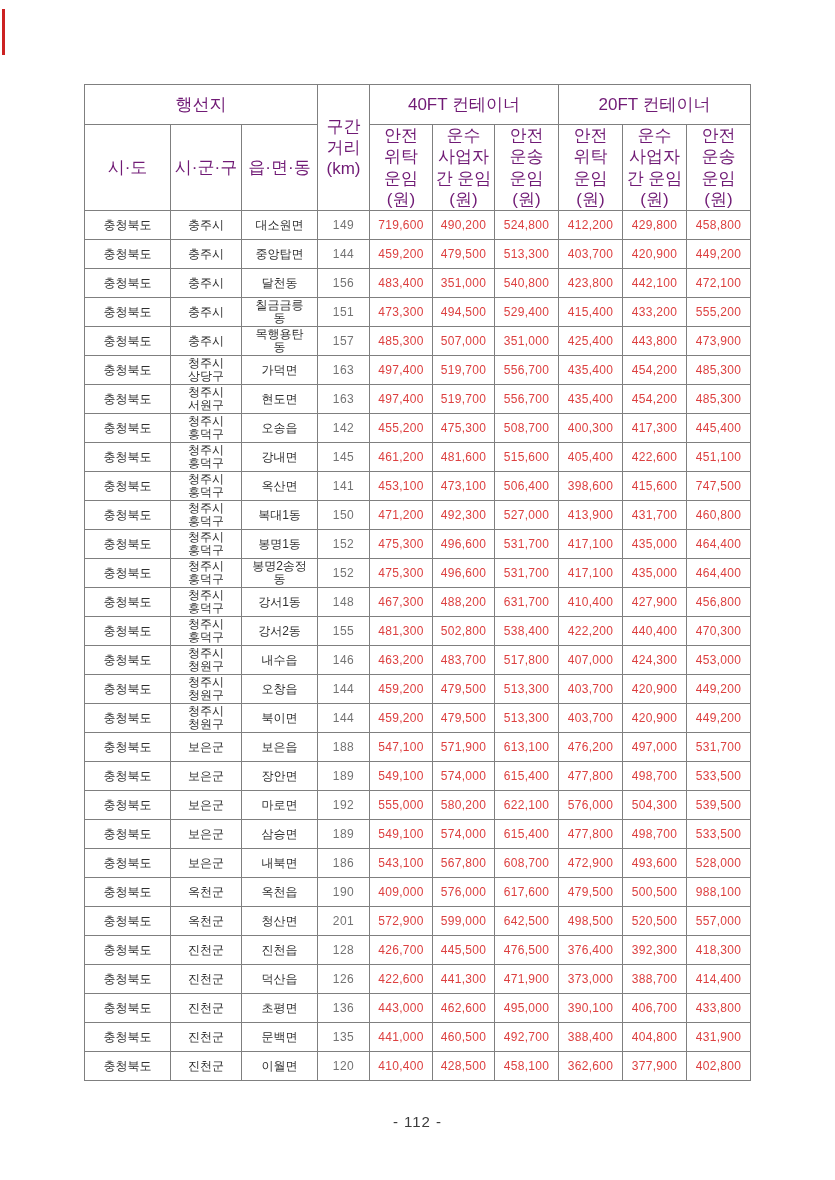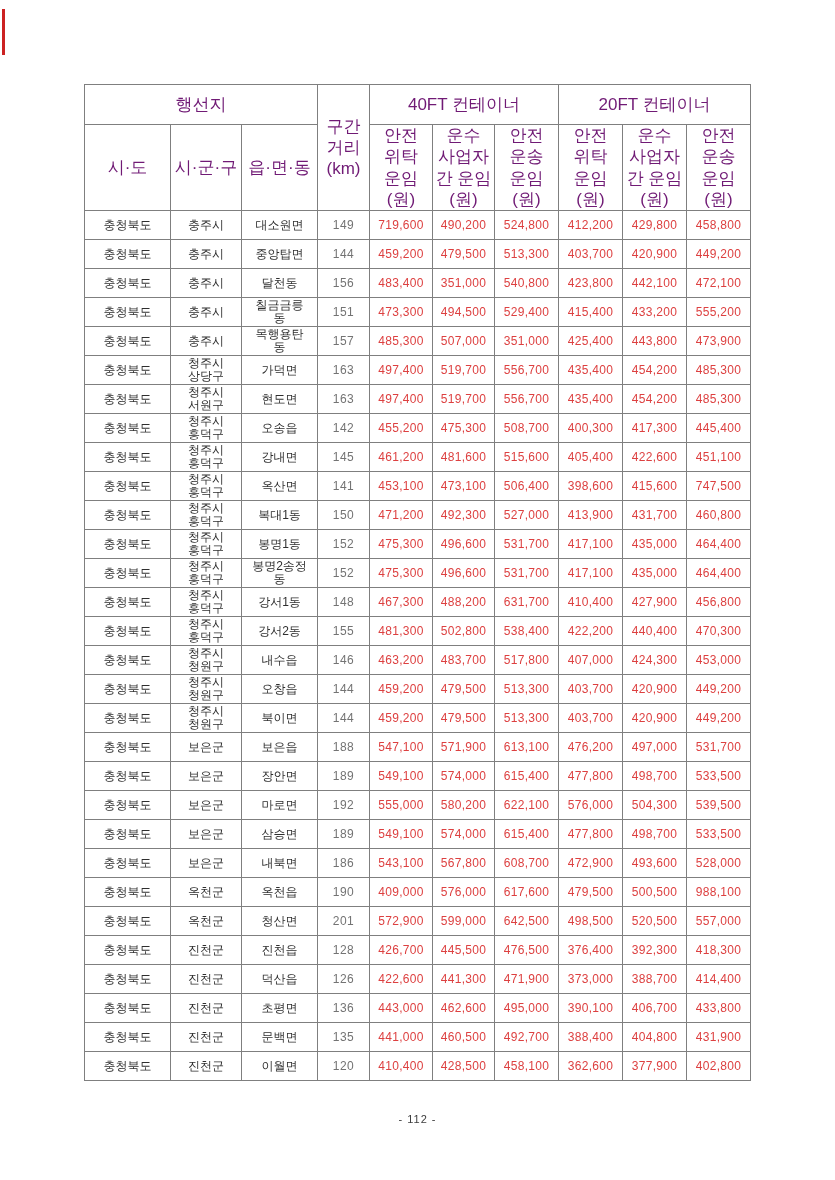--- a/index.html
+++ b/index.html
@@ -25,21 +25,21 @@
     color:#701a75;font-size:17px;line-height:1.25;white-space:pre-line;margin-top:17px;
   }
   .row-group-hdr th{height:40px;}
   .row-sub-hdr th{height:70px;}
   .freight-table td{height:29px;font-size:12px;}
   td.name{color:#2e2e2e;line-height:1.08;white-space:pre-line;}
   td.dist{color:#737373;letter-spacing:0.5px;}
   td.fare{color:#dd4040;letter-spacing:0.3px;}
   .page-footer{
     position:absolute;left:0;top:1113px;width:835px;
-    text-align:center;font-size:11px;color:#3c3c3c;letter-spacing:1px;
+    text-align:center;font-size:15px;color:#3c3c3c;letter-spacing:1px;
   }
 </style>
 </head>
 <body>
 
 <div class="red-edge"></div>
 
 <table class="freight-table">
   <colgroup>
     <col style="width:86px">

